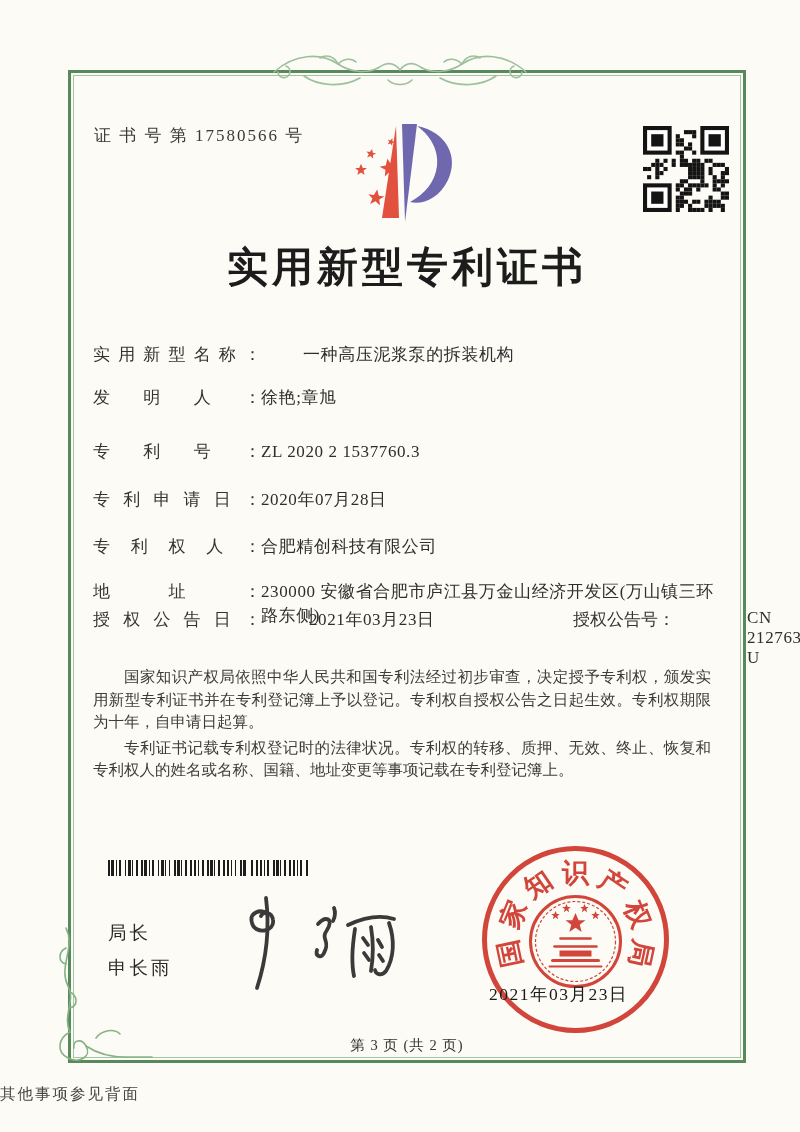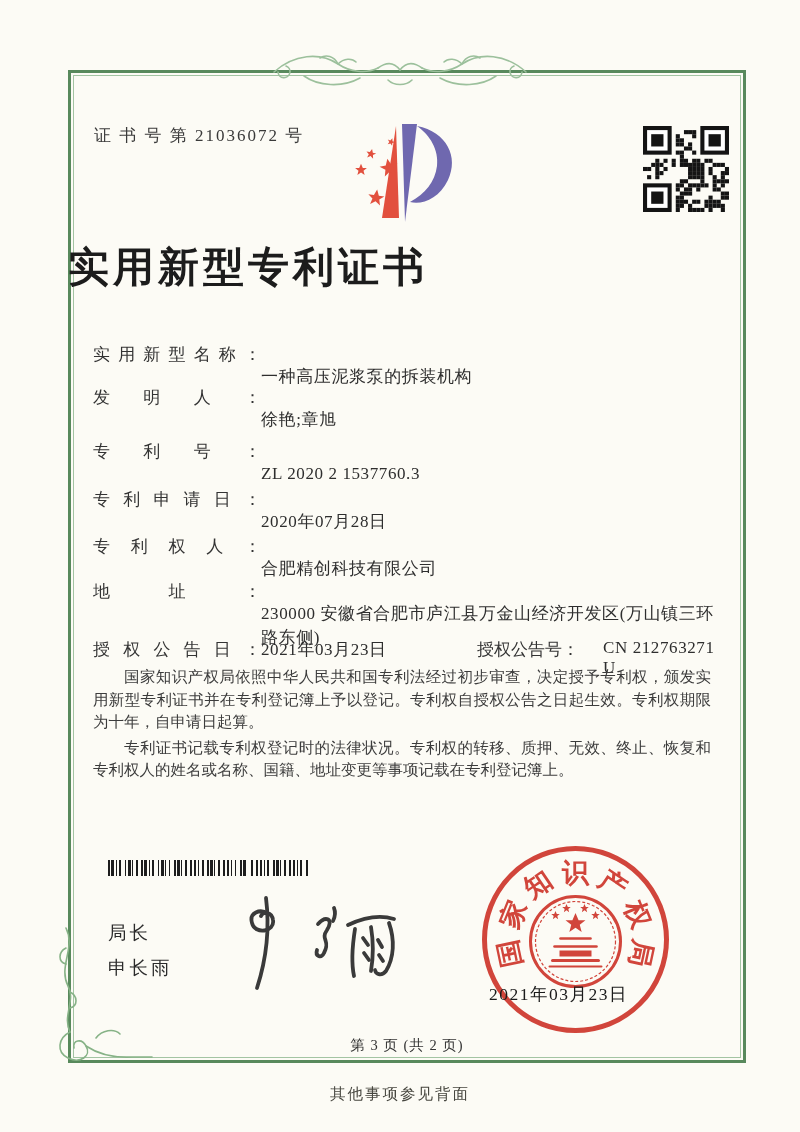--- a/index.html
+++ b/index.html
@@ -5,46 +5,46 @@
   html,body{margin:0;padding:0;}
   body{background:#efefe9;font-family:"Liberation Serif","DejaVu Serif",serif;}
   .page{position:relative;width:800px;height:1132px;margin:0 auto;background:#fcfbf5;overflow:hidden;color:#2a2a2a;}
   
   .frame{position:absolute;left:68px;top:70px;width:678px;height:993px;border:3px solid #58895c;box-sizing:border-box;}
   .frame::after{content:"";position:absolute;left:2px;top:2px;right:2px;bottom:2px;border:1px solid #a3c4a3;}
   
   .cert-no{position:absolute;left:94px;top:124px;font-size:17px;letter-spacing:2px;color:#3a3a3a;}
   .logo{position:absolute;left:335px;top:112px;}
   .qr{position:absolute;left:643px;top:126px;}
-  .title{position:absolute;left:68px;top:240px;width:678px;text-align:left;font-size:41px;font-weight:bold;letter-spacing:4px;color:#1c1c1c;margin:0;}
+  .title{position:absolute;left:68px;top:240px;width:678px;text-align:center;font-size:41px;font-weight:bold;letter-spacing:4px;color:#1c1c1c;margin:0;}
   
   .row{position:absolute;left:93px;width:622px;font-size:17px;display:flex;align-items:flex-start;color:#2e2e2e;}
   .row .label{flex:0 0 168px;text-align:justify;text-align-last:justify;color:#333;}
-  .row .value{flex:1;letter-spacing:.6px;line-height:24px;margin-top:22px;}
+  .row .value{flex:1;letter-spacing:.6px;line-height:24px;}
   .row .value-fixed{flex:0 0 216px;letter-spacing:.6px;}
   .row .label2{white-space:nowrap;color:#333;}
   .row .value2{margin-left:24px;letter-spacing:.6px;}
-  .r-name{top:343px;} .r-inventor{top:386px;} .r-patno{top:440px;}
-  .r-filing{top:488px;} .r-patentee{top:535px;justify-content:space-between;} .r-address{top:580px;} .r-grant{top:638px;}
+  .r-name{top:343px;gap:42px;} .r-inventor{top:386px;} .r-patno{top:440px;}
+  .r-filing{top:488px;} .r-patentee{top:535px;justify-content:space-between;} .r-address{top:580px;} .r-grant{top:608px;gap:48px;}
   
   .body-text{position:absolute;left:93px;top:666px;width:618px;font-size:15.5px;line-height:22.5px;color:#3c3c3c;text-align:justify;}
   .body-text p{margin:0 0 3px 0;text-indent:2em;}
   
   .barcode{position:absolute;left:108px;top:860px;width:200px;height:16px;
     background:repeating-linear-gradient(90deg,#1d1d1d 0 1.5px,transparent 1.5px 3px,#1d1d1d 3px 6px,transparent 6px 7.5px,#1d1d1d 7.5px 8.5px,transparent 8.5px 11px,#1d1d1d 11px 13px,transparent 13px 16.5px);}
   
   .director{position:absolute;left:108px;top:916px;font-size:18.5px;letter-spacing:3px;line-height:35px;color:#2b2b2b;}
   .signature{position:absolute;left:222px;top:890px;}
   
   .seal{position:absolute;left:478px;top:842px;opacity:.93;}
   .seal text{fill:#ce382d;font-size:27px;font-weight:bold;font-family:"Liberation Serif","DejaVu Serif",serif;}
   .seal-date{position:absolute;left:489px;top:982px;font-size:17.5px;letter-spacing:1.5px;color:#1b1b1b;z-index:3;}
   
   .page-info{position:absolute;left:68px;top:1036px;width:678px;text-align:center;font-size:14.5px;letter-spacing:1px;color:#333;}
-  .back-note{position:absolute;left:0;top:1084px;width:800px;text-align:center;font-size:15.5px;letter-spacing:2px;color:#46463f;}
+  .back-note{position:absolute;left:0;top:1084px;width:800px;text-align:left;font-size:15.5px;letter-spacing:2px;color:#46463f;}
   .ornament-top{position:absolute;left:268px;top:40px;}
   .flourish-bl{position:absolute;left:36px;top:926px;}
   .hidden-defs{position:absolute;width:0;height:0;}
 </style>
 </head>
 <body>
 
 <svg class="hidden-defs">
   <defs>
     <path id="star" d="M0,-10 L2.94,-3.09 L9.51,-3.09 L4.05,1.18 L5.88,8.09 L0,4 L-5.88,8.09 L-4.05,1.18 L-9.51,-3.09 L-2.94,-3.09 Z"></path>
@@ -74,21 +74,21 @@
   <svg class="flourish-bl" width="118" height="148" viewBox="0 0 118 148">
     <g fill="none" stroke="#86b286" stroke-width="1.6" stroke-linecap="round">
       <path d="M30,2 C40,22 22,40 32,60 C40,74 26,90 34,106"></path>
       <path d="M30,22 C22,26 22,36 30,38 M34,66 C42,70 42,80 34,82"></path>
       <path d="M34,106 C22,112 20,126 32,132 C44,138 56,130 50,120 C46,112 36,114 38,122"></path>
       <path d="M50,120 C62,128 78,132 96,131 L116,131"></path>
       <path d="M60,112 C66,104 78,102 84,108"></path>
     </g>
   </svg>
 
-  <div class="cert-no">证 书 号 第 21036072 号</div>
+  <div class="cert-no">证 书 号 第 17580566 号</div>
 
   <svg class="logo" width="135" height="122" viewBox="0 0 135 122">
     <polygon points="61,14 47,106 64,106" fill="#e2503e"></polygon>
     <polygon points="67,12 82,12 70,110" fill="#6f68af"></polygon>
     <path d="M82,14 C112,20 124,45 113,68 C104,87 87,93 75,90 C90,82 100,70 102,54 C104,38 95,23 82,14 Z" fill="#6f68af"></path>
     <use href="#star" transform="translate(26,58) scale(0.62)" fill="#e2503e"></use>
     <use href="#star" transform="translate(36,42) scale(0.52) rotate(12)" fill="#e2503e"></use>
     <use href="#star" transform="translate(54,56) scale(0.95) rotate(-10)" fill="#e2503e"></use>
     <use href="#star" transform="translate(41,86) scale(0.85) rotate(8)" fill="#e2503e"></use>
     <use href="#star" transform="translate(56,30) scale(0.40) rotate(20)" fill="#e2503e"></use>

